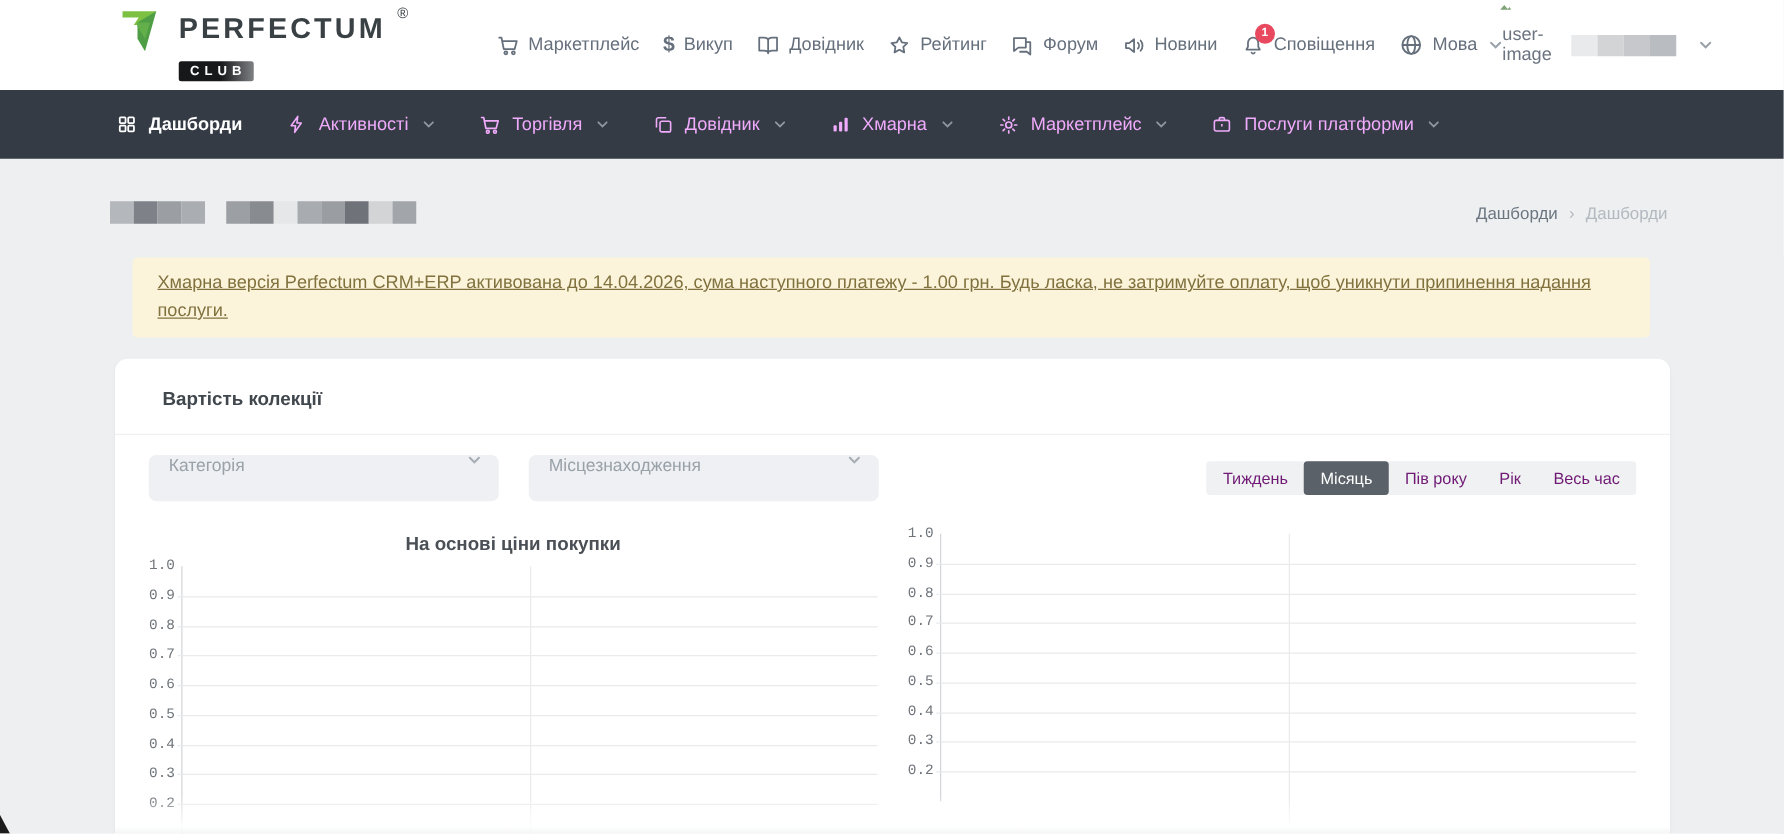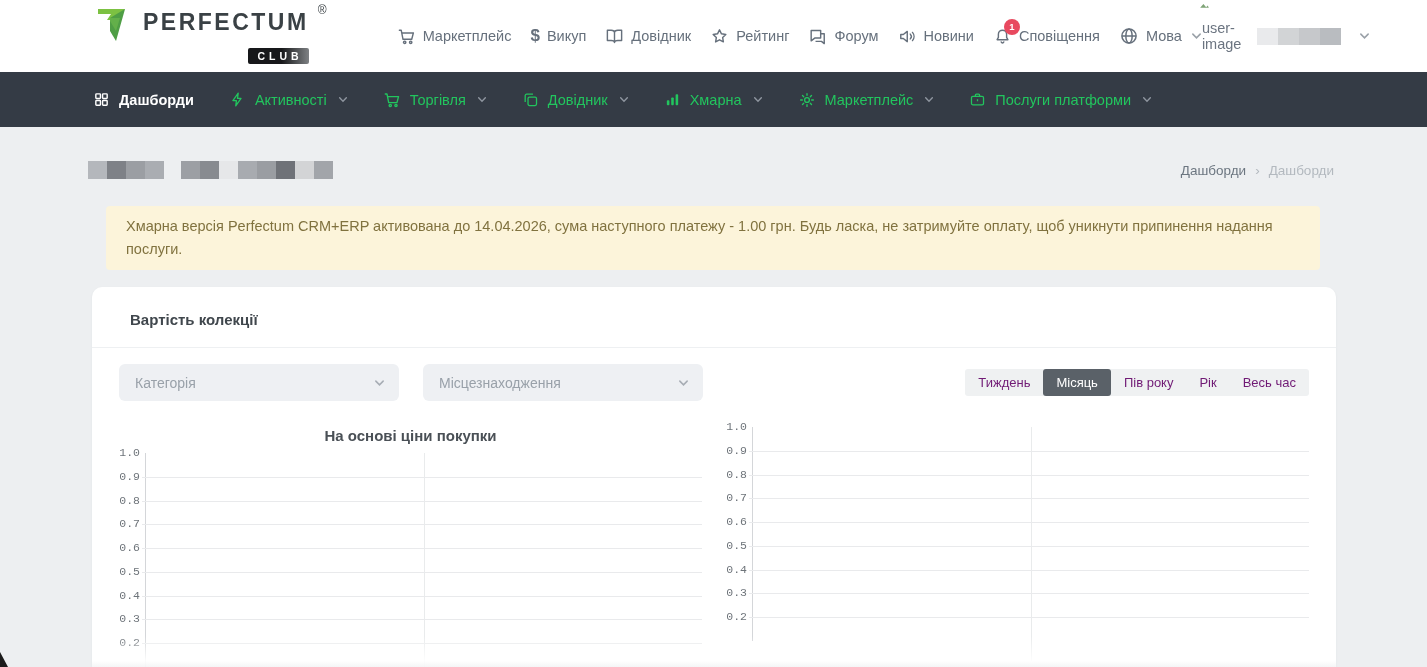--- a/index.html
+++ b/index.html
@@ -13,21 +13,21 @@
   svg { display: block; }
 
   
   .topbar {
     height: 72px; background: #ffffff;
     display: flex; align-items: center;
     padding: 0 96px 0 95px;
   }
   .logo { display: flex; align-items: flex-start; gap: 10px; cursor: pointer; }
   .logo-mark { width: 38px; height: 46px; }
-  .logo-textwrap { position: relative; padding-right: 16px; margin-top: 2px; text-align: right; }
+  .logo-textwrap { position: relative; padding-right: 16px; margin-top: 2px; }
   .logo-brand {
     font-size: 23px; font-weight: 700; letter-spacing: 2.5px; color: #3a4145;
     line-height: 24px;
   }
   .logo-reg { position: absolute; top: -7px; right: -2px; font-size: 12px; color: #3a4145; font-weight: 400; }
   .logo-badge {
     display: inline-block; margin-top: 14px;
     background: linear-gradient(90deg, #17181a 55%, #7e8184 100%);
     color: #fff; font-size: 10.5px; font-weight: 700; letter-spacing: 4px;
     padding: 2px 6px 2px 9px; border-radius: 2px;
@@ -59,21 +59,21 @@
   .user-name-redacted span:nth-child(4){ background:#b9bcc0; }
 
   
   .menubar {
     height: 55px; background: #343b45;
     display: flex; align-items: center; gap: 35px;
     padding: 0 40px 0 93px;
   }
   .menu-item {
     display: flex; align-items: center; gap: 9px;
-    color: #22c55e; font-size: 14.5px; cursor: pointer; white-space: nowrap;
+    color: #f0abfc; font-size: 14.5px; cursor: pointer; white-space: nowrap;
   }
   .menu-item.active { color: #ffffff; font-weight: 700; }
   .menu-item .chev { color: #8f96a0; }
 
   
   .pagehead {
     display: flex; align-items: center; justify-content: space-between;
     margin: 34px 93px 0 88px; height: 18px;
   }
   .redacted-title { display: flex; gap: 17px; }
@@ -88,37 +88,37 @@
   .breadcrumb { font-size: 13.5px; display: flex; align-items: center; gap: 9px; }
   .bc-parent { color: #6c7680; cursor: pointer; }
   .bc-sep { color: #b3b9bf; }
   .bc-current { color: #b3b9bf; }
 
   
   .alert {
     margin: 27px 107px 0 106px;
     background: #fcf4da; border-radius: 4px;
     padding: 9px 20px;
-    font-size: 14.5px; line-height: 23px; color: #80723f;
+    font-size: 14.5px; line-height: 23px; color: #80723f; text-decoration: underline;
   }
 
   
   .card {
     margin: 17px 91px 0 92px;
     background: #ffffff; border-radius: 10px;
     box-shadow: 0 1px 3px rgba(40,50,60,.05);
     height: 600px;
   }
   .card-header { padding: 24px 38px 19px; border-bottom: 1px solid #eef0f2; }
   .card-title { font-size: 15px; font-weight: 700; color: #40474d; }
 
   .filters-row { display: flex; align-items: center; margin: 16px 27px 0; }
   .select {
     width: 280px; height: 37px; background: #eef0f3; border-radius: 6px;
-    display: flex; align-items: center; justify-content: space-between;
+    display: flex; align-items: flex-start; justify-content: space-between;
     padding: 0 14px 0 16px; cursor: pointer;
   }
   .select + .select { margin-left: 24px; }
   .select-placeholder { font-size: 14px; color: #99a1a9; }
   .select .chev { color: #a7adb4; }
 
   .period-group {
     margin-left: auto; display: flex; align-items: center;
     background: #eff1f2; border-radius: 3px; padding: 0;
   }

